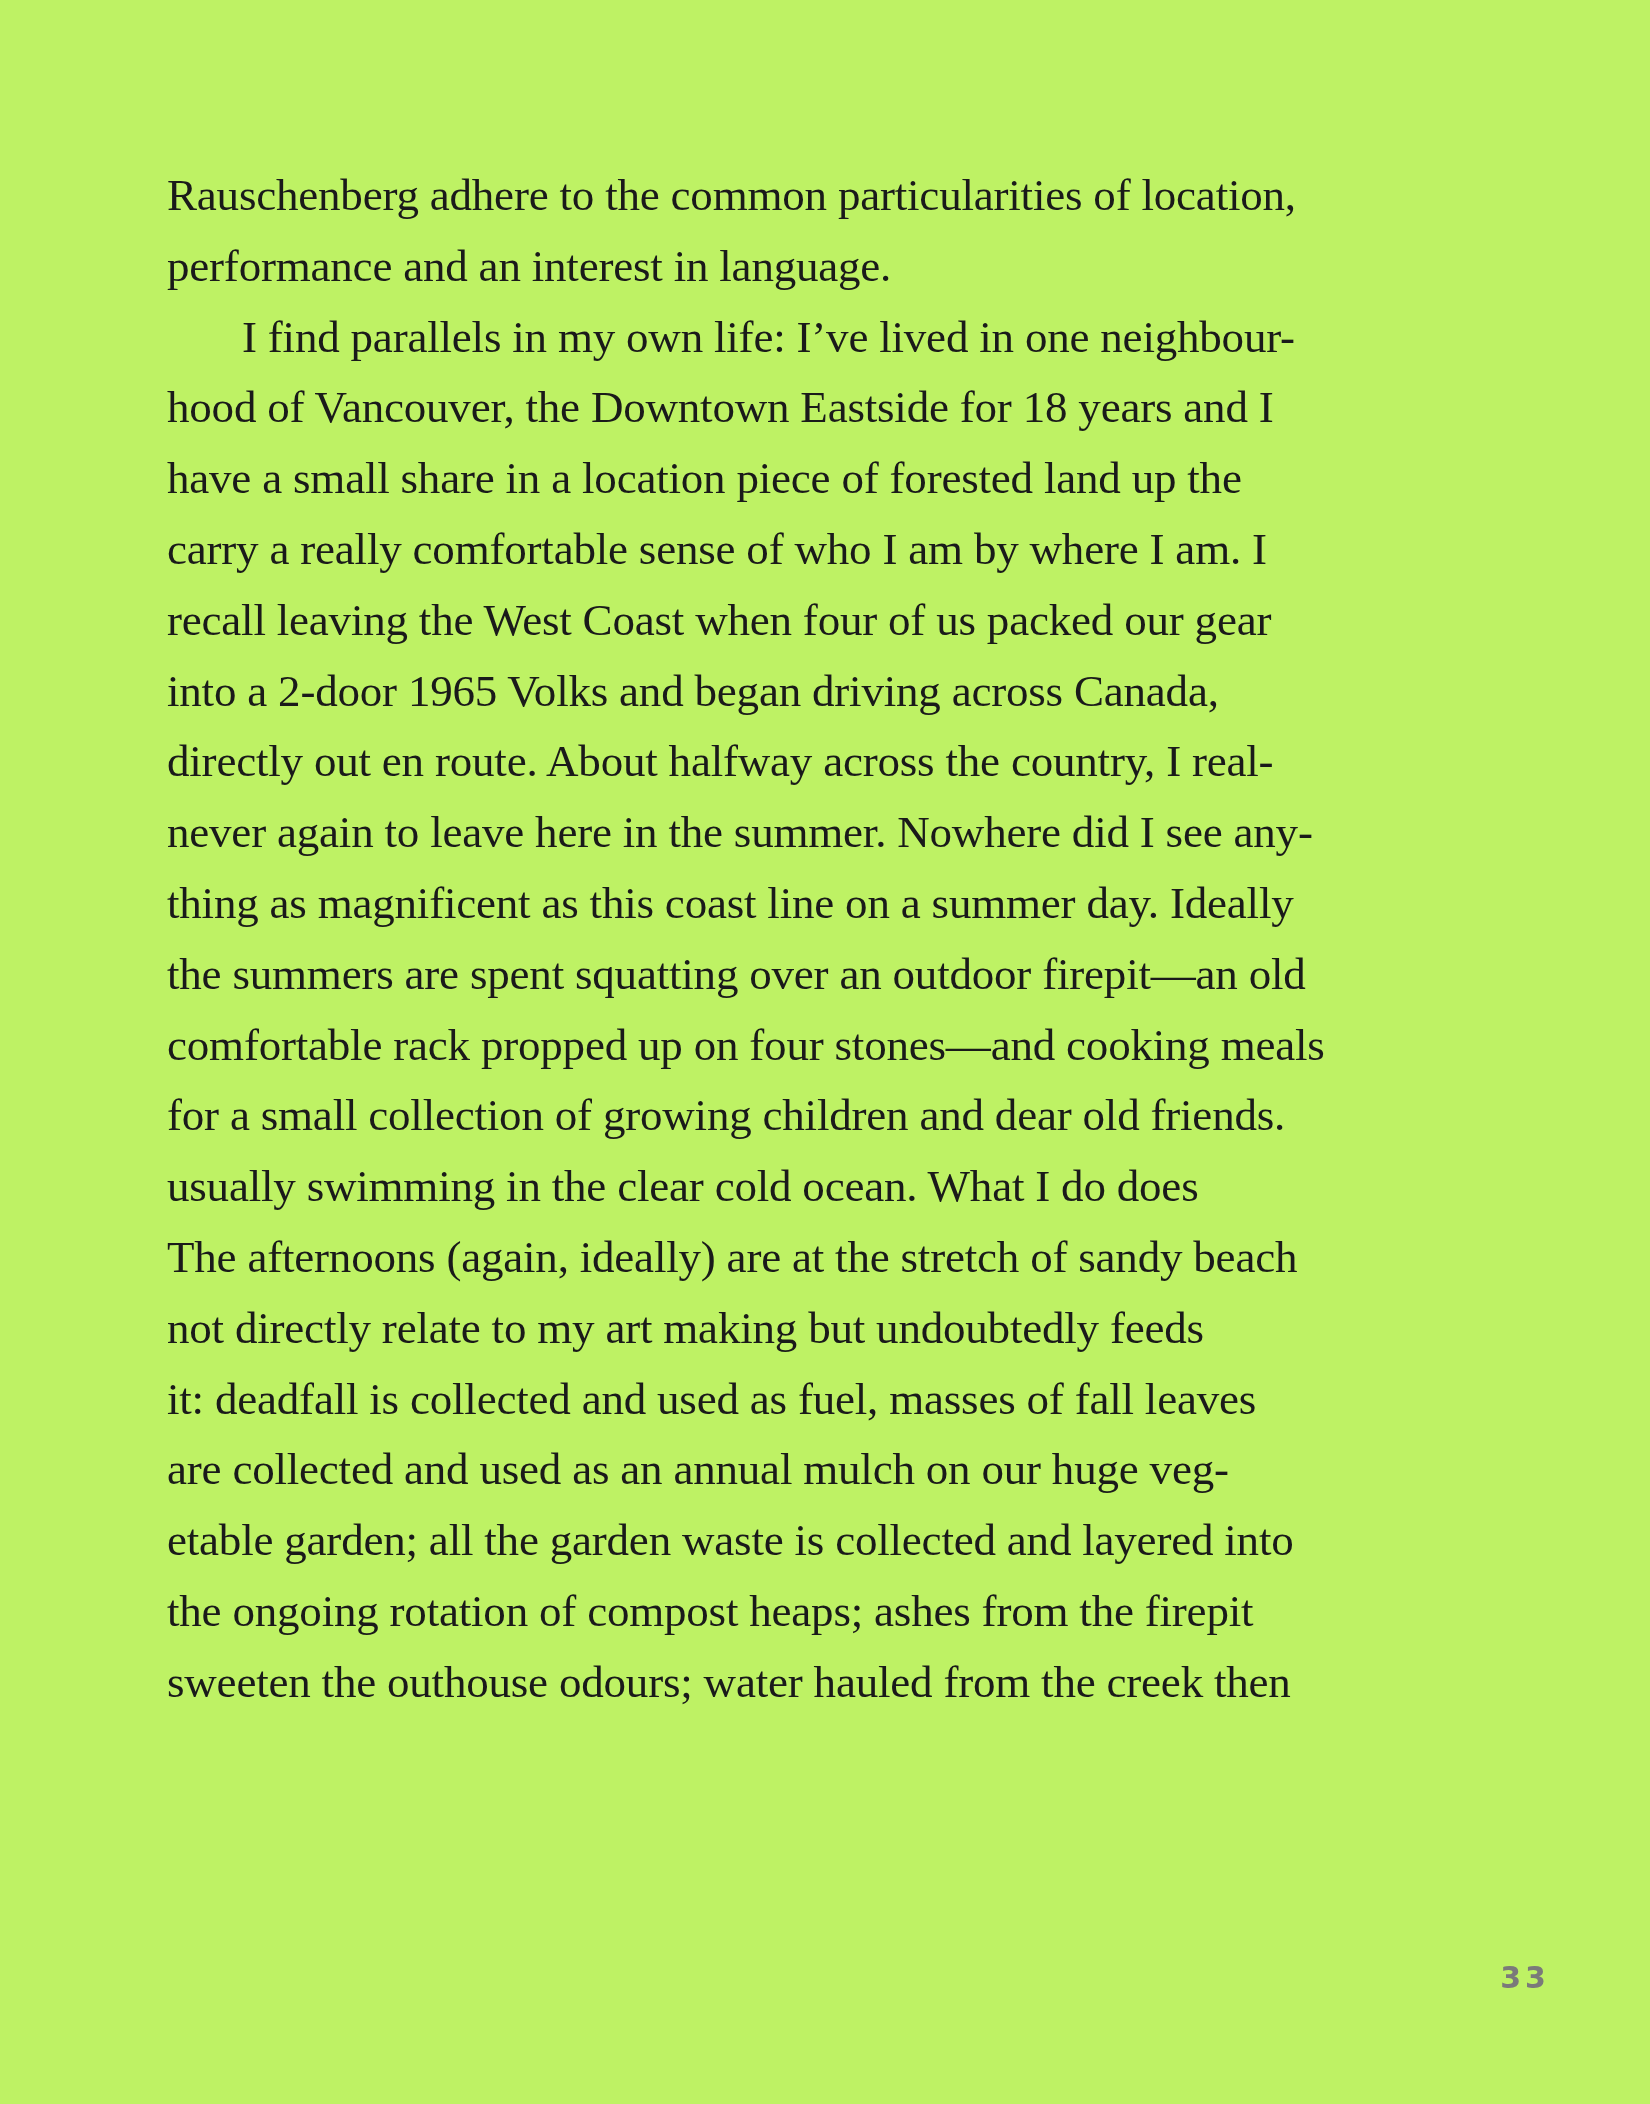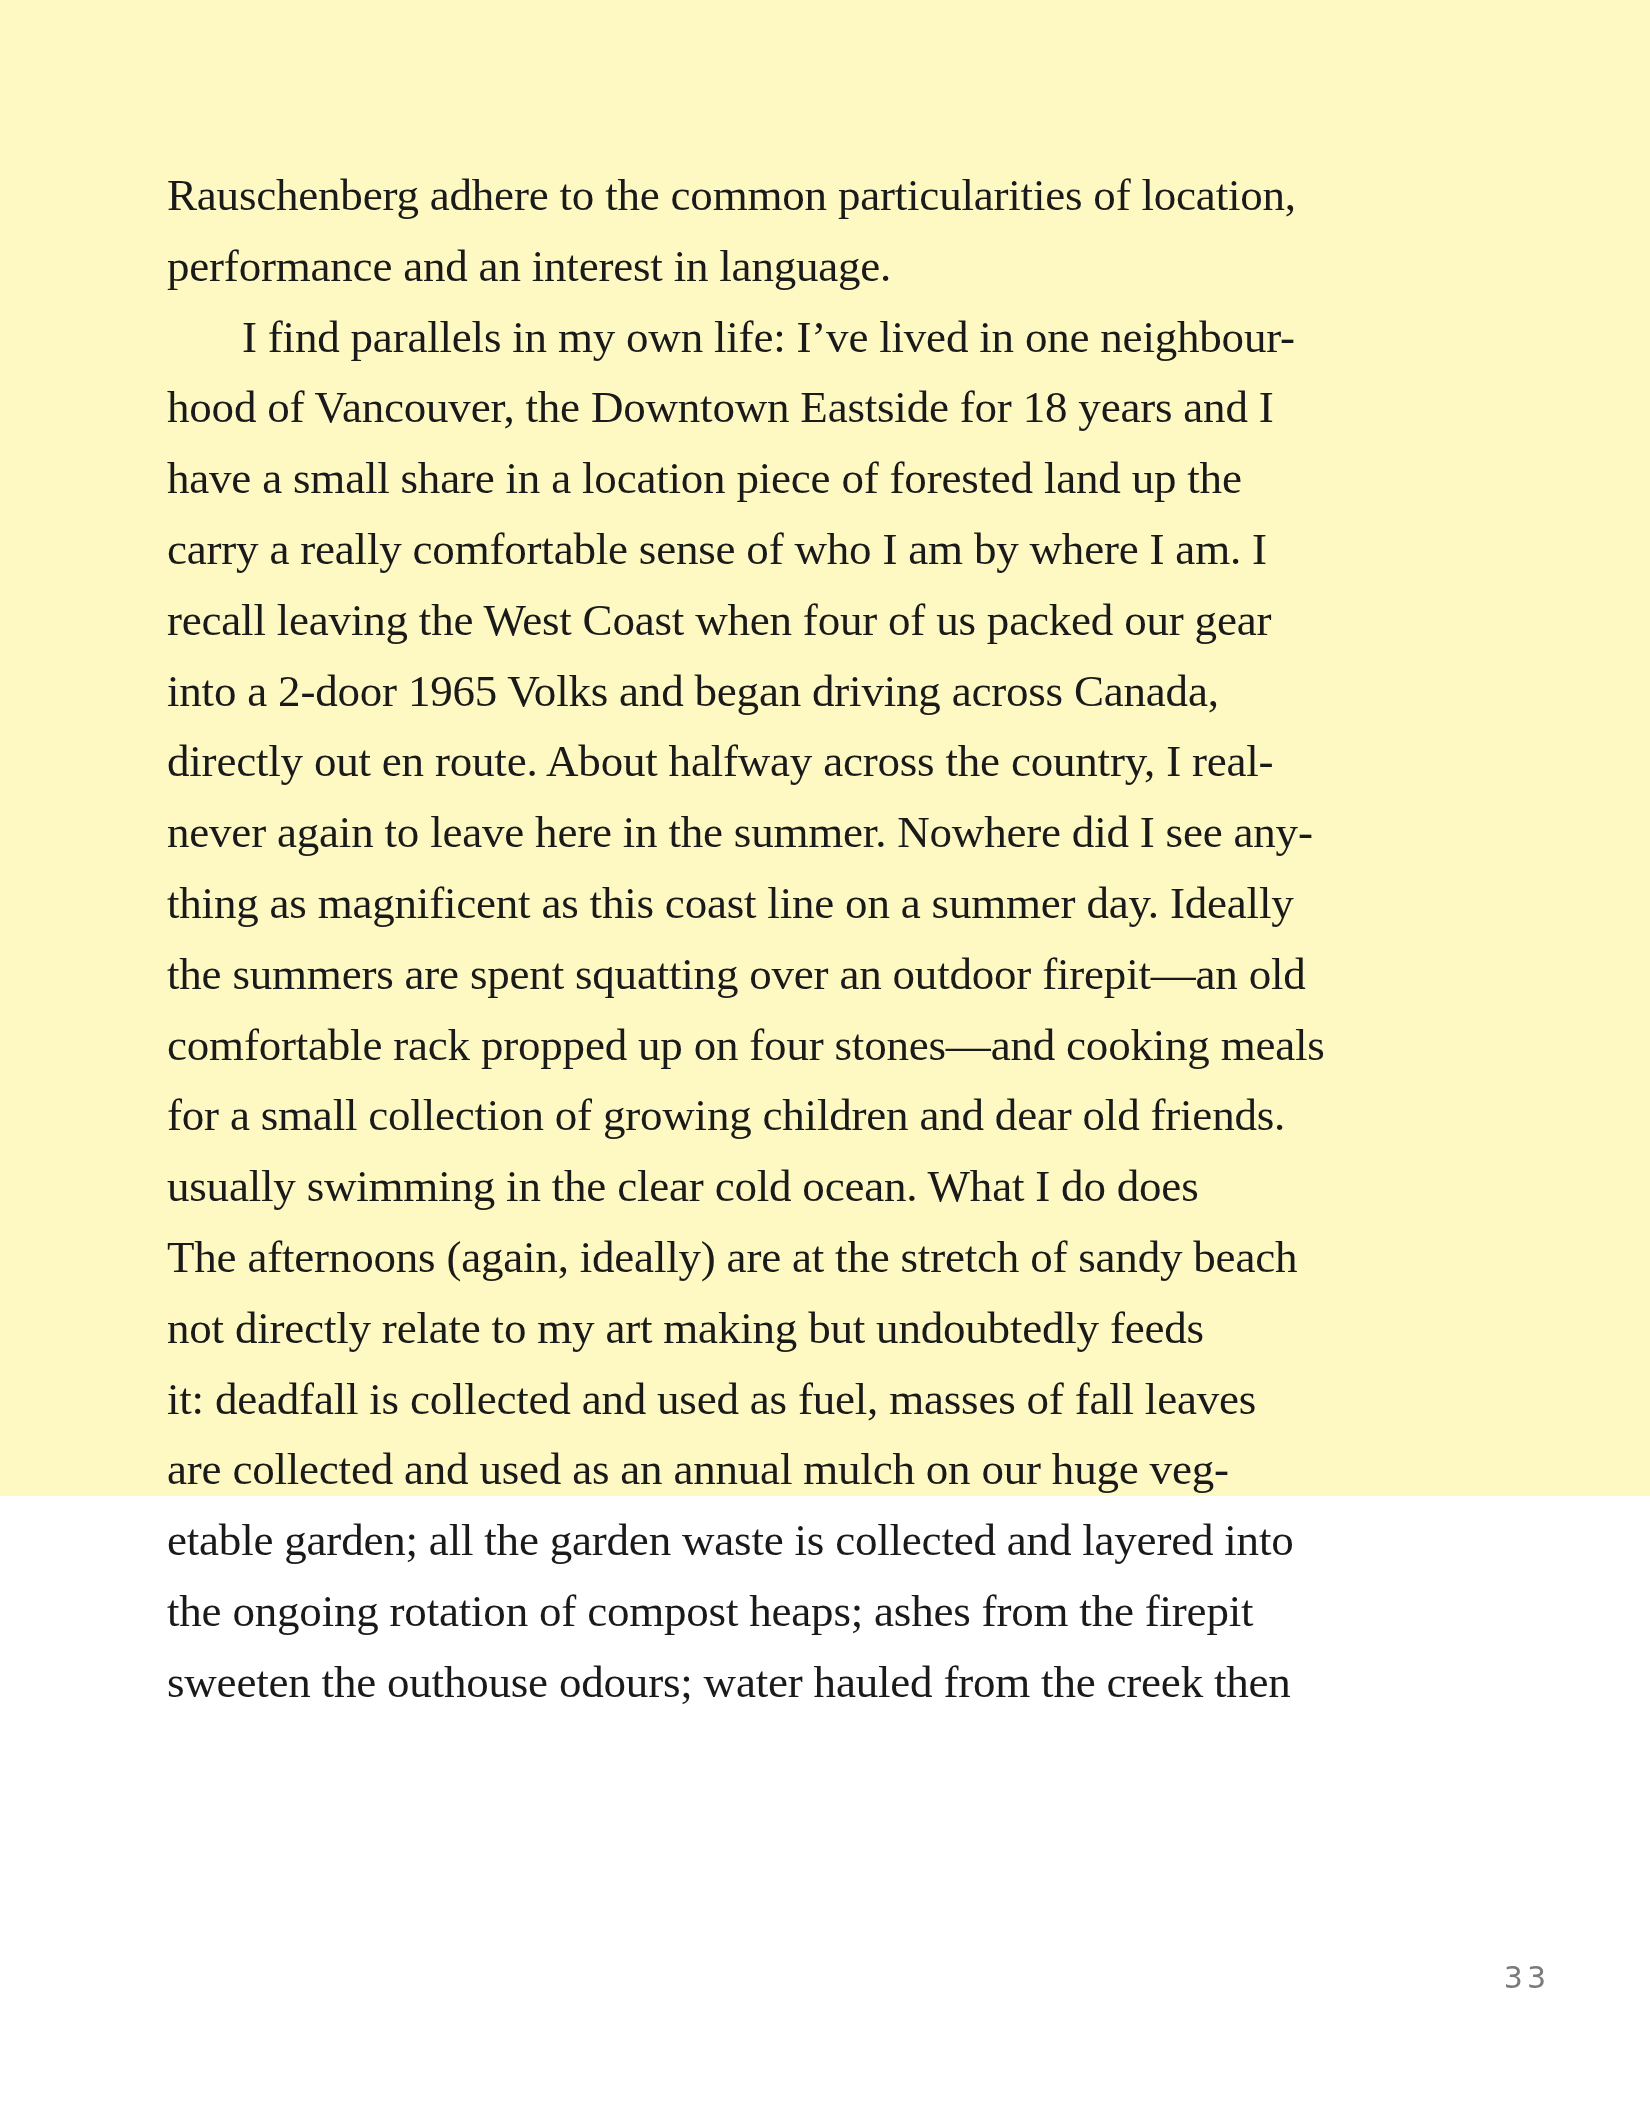--- a/index.html
+++ b/index.html
@@ -10,22 +10,22 @@
     body {
       width: 1650px;
       height: 2104px;
       position: relative;
       overflow: hidden;
     }
     .page {
       position: absolute;
       left: 0; top: 0;
       width: 1650px;
-      height: 1496px;
-      background: #fef9c3;
+      height: 2104px;
+      background: #bef264;
     }
     .text-block {
       position: absolute;
       left: 167px;
       top: 160px;
       width: 1340px;
       font-family: "Liberation Serif", "DejaVu Serif", serif;
       font-size: 45px;
       line-height: 70.8px;
       color: #1a1a1a;
@@ -39,21 +39,21 @@
       padding-left: 75px;
     }
     .page-number {
       position: absolute;
       left: 1500px;
       top: 1960px;
       width: 50px;
       text-align: right;
       font-family: "DejaVu Sans", "Liberation Sans", sans-serif;
       font-size: 30px;
-      font-weight: 400;
+      font-weight: 700;
       letter-spacing: 4px;
       color: #7a7a7a;
     }
   </style>
 </head>
 <body>
 
 <div class="page">
   <div class="text-block">
     <span class="line">Rauschenberg adhere to the common particularities of location,</span>

